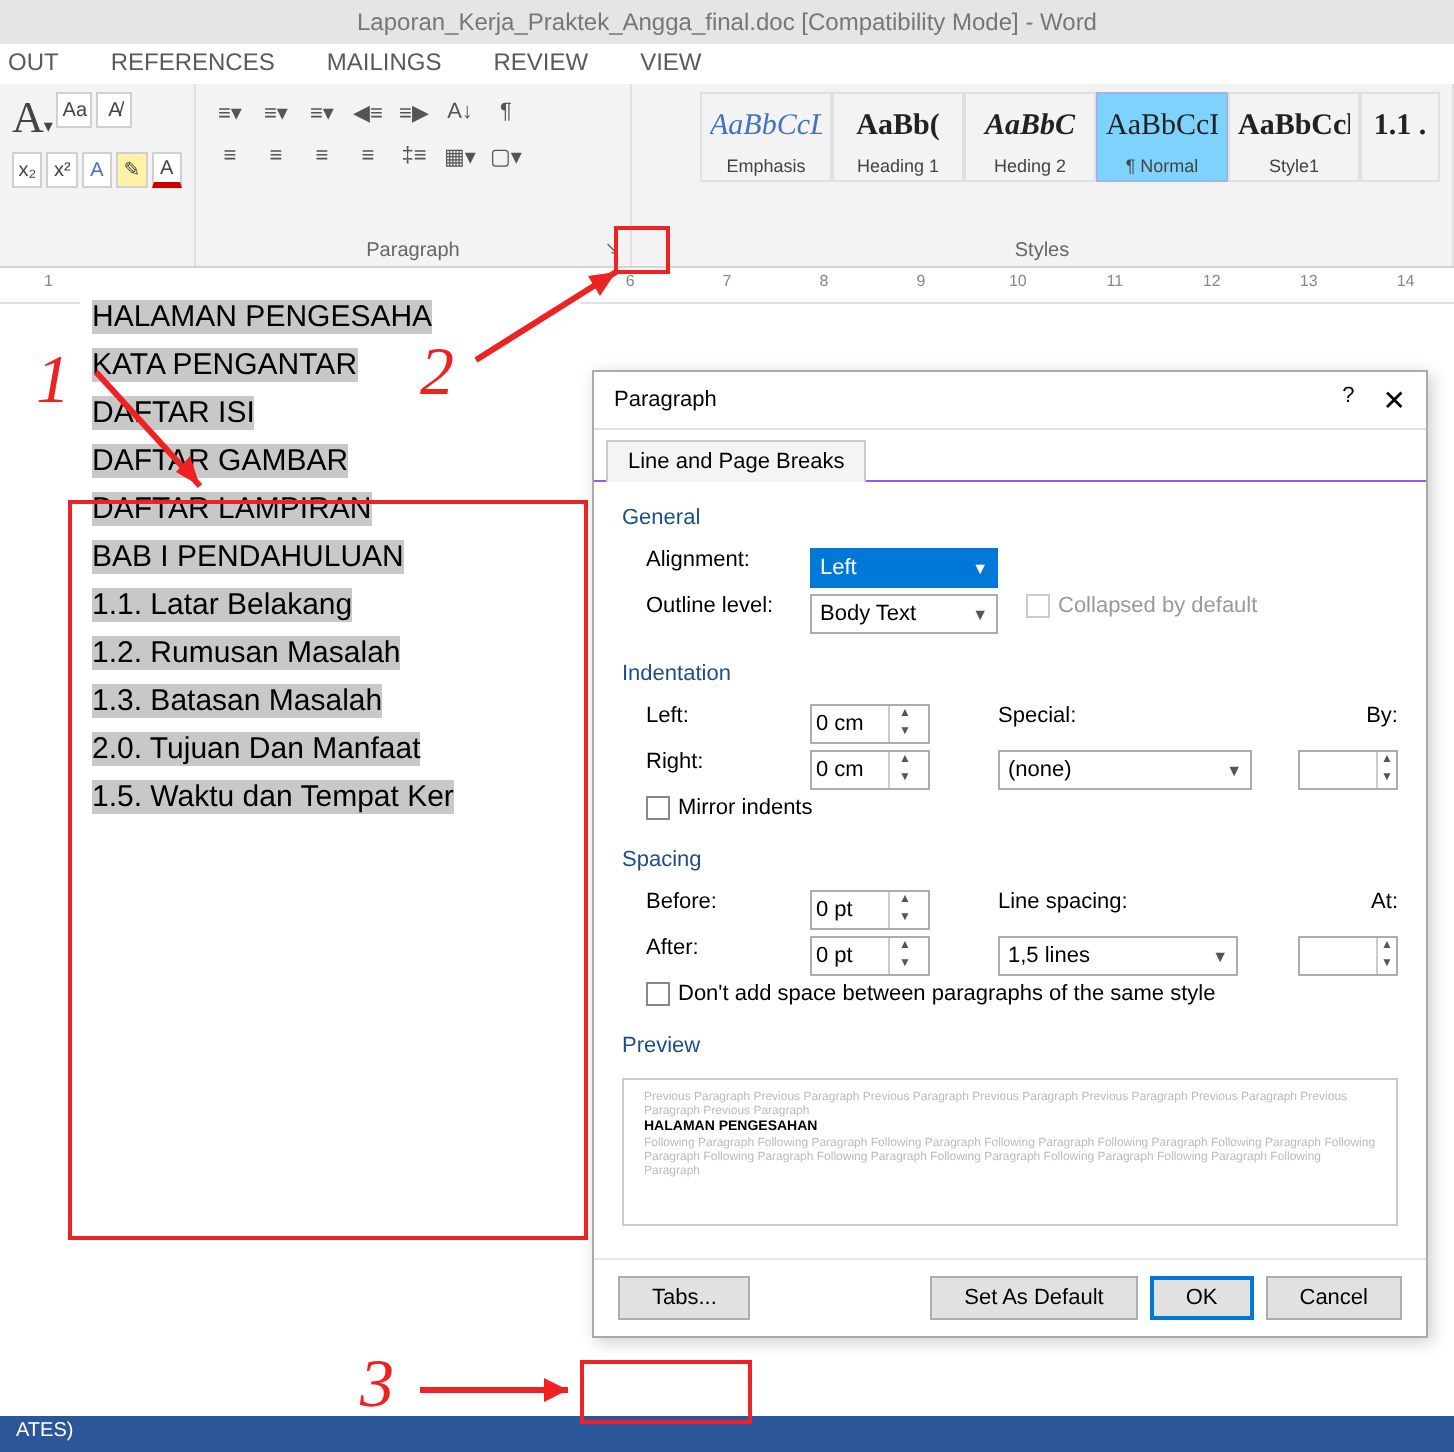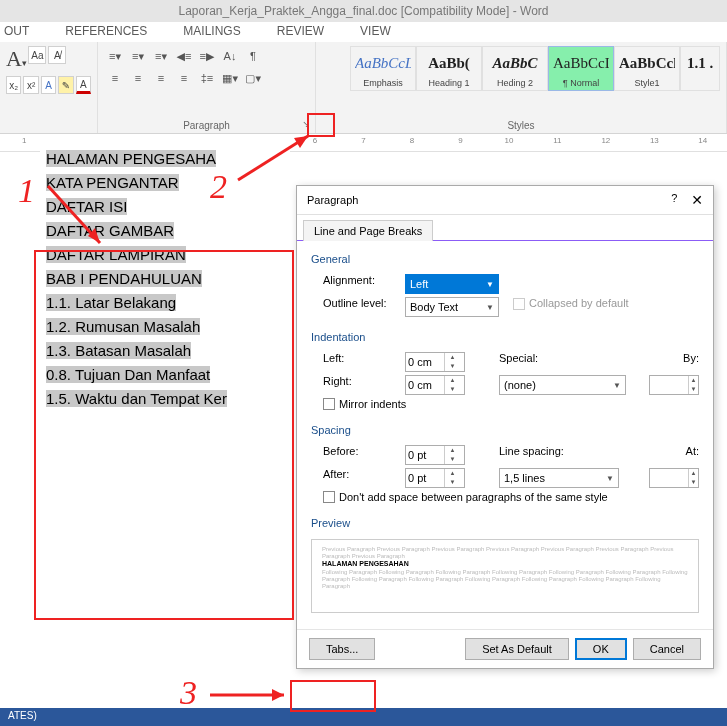--- a/index.html
+++ b/index.html
@@ -1,34 +1,34 @@
 <!DOCTYPE html>
 <html><head>
 <meta charset="utf-8">
 <style>
   * { box-sizing: border-box; font-family: "Segoe UI", Tahoma, sans-serif; }
   body { margin: 0; width: 727px; height: 726px; background: #fff; overflow: hidden; position: relative; }
   .title-bar { text-align: center; color: #777; font-size: 12px; padding: 4px 0; background: #e5e5e5; }
-  .ribbon-tabs { display: flex; gap: 36px; padding: 0 4px 2px; font-size: 12px; color: #5a5a5a; }
+  .ribbon-tabs { display: flex; gap: 26px; padding: 0 4px 2px; font-size: 12px; color: #5a5a5a; }
   .ribbon-tabs span { padding: 2px 0; }
   .ribbon { display: flex; border-bottom: 1px solid #d4d4d4; background: #f3f3f3; height: 92px; }
   .ribbon-group { border-right: 1px solid #e0e0e0; padding: 4px 6px 2px; display: flex; flex-direction: column; justify-content: space-between; position: relative; }
   .group-label { font-size: 10px; color: #666; text-align: center; padding-top: 2px; }
   .font-group { width: 98px; }
   .font-row { display: flex; gap: 2px; }
   .mini-btn { width: 18px; height: 18px; border: 1px solid #d0d0d0; background: #fff; display: inline-flex; align-items: center; justify-content: center; font-size: 10px; color: #444; }
   .font-large { font-size: 22px; color: #444; font-family: Georgia, serif; }
   .para-group { width: 220px; }
   .para-row { display: flex; gap: 1px; margin-bottom: 2px; }
   .para-btn { width: 22px; height: 20px; display: inline-flex; align-items: center; justify-content: center; color: #555; font-size: 11px; }
   .dialog-launcher { position: absolute; bottom: 2px; right: 2px; width: 14px; height: 14px; font-size: 9px; color: #666; display: flex; align-items: center; justify-content: center; }
   .styles-group { flex: 1; }
   .styles-row { display: flex; gap: 0; margin-left: 28px; }
   .style-item { border: 1px solid #e0e0e0; padding: 2px 4px 0; width: 66px; text-align: center; }
-  .style-item.sel { border: 1px solid #9ab8e6; background: #86efac; }
+  .style-item.sel { border: 1px solid #9ab8e6; background: #7dd3fc; }
   .style-preview { font-family: Georgia, serif; font-size: 15px; color: #222; height: 28px; line-height: 28px; overflow: hidden; white-space: nowrap; }
   .style-item:first-child .style-preview { color: #4472c4; font-style: italic; }
   .style-name { font-size: 9px; color: #444; padding: 1px 0 2px; white-space: nowrap; overflow: hidden; }
   .ruler { height: 18px; background: #fff; border-bottom: 1px solid #e0e0e0; font-size: 8px; color: #888; position: relative; }
   .ruler-nums { position: absolute; top: 2px; left: 0; right: 0; display: flex; }
   .ruler-nums span { flex: 1; text-align: center; }
   .doc-area { position: absolute; top: 134px; left: 40px; width: 250px; background: #fff; padding: 10px 6px; }
   .doc-line { font-family: "Times New Roman", serif; font-size: 15px; color: #000; margin: 6px 0; white-space: nowrap; }
   .hl { background: #c8c8c8; }
   
@@ -175,21 +175,21 @@
 <div class="doc-area">
   <div class="doc-line"><span class="hl">HALAMAN PENGESAHA</span></div>
   <div class="doc-line"><span class="hl">KATA PENGANTAR</span></div>
   <div class="doc-line"><span class="hl">DAFTAR ISI</span></div>
   <div class="doc-line"><span class="hl">DAFTAR GAMBAR</span></div>
   <div class="doc-line"><span class="hl">DAFTAR LAMPIRAN</span></div>
   <div class="doc-line"><span class="hl">BAB I   PENDAHULUAN</span></div>
   <div class="doc-line"><span class="hl">1.1. Latar Belakang</span></div>
   <div class="doc-line"><span class="hl">1.2. Rumusan Masalah</span></div>
   <div class="doc-line"><span class="hl">1.3. Batasan Masalah</span></div>
-  <div class="doc-line"><span class="hl">0.8. Tujuan Dan Manfaat</span></div>
+  <div class="doc-line"><span class="hl">2.0. Tujuan Dan Manfaat</span></div>
   <div class="doc-line"><span class="hl">1.5. Waktu dan Tempat Ker</span></div>
 </div>
 
 <div class="dlg">
   <div class="dlg-title">
     <span>Paragraph</span>
     <div class="dlg-title-right">
       <span>?</span>
       <span class="dlg-close">✕</span>
     </div>

